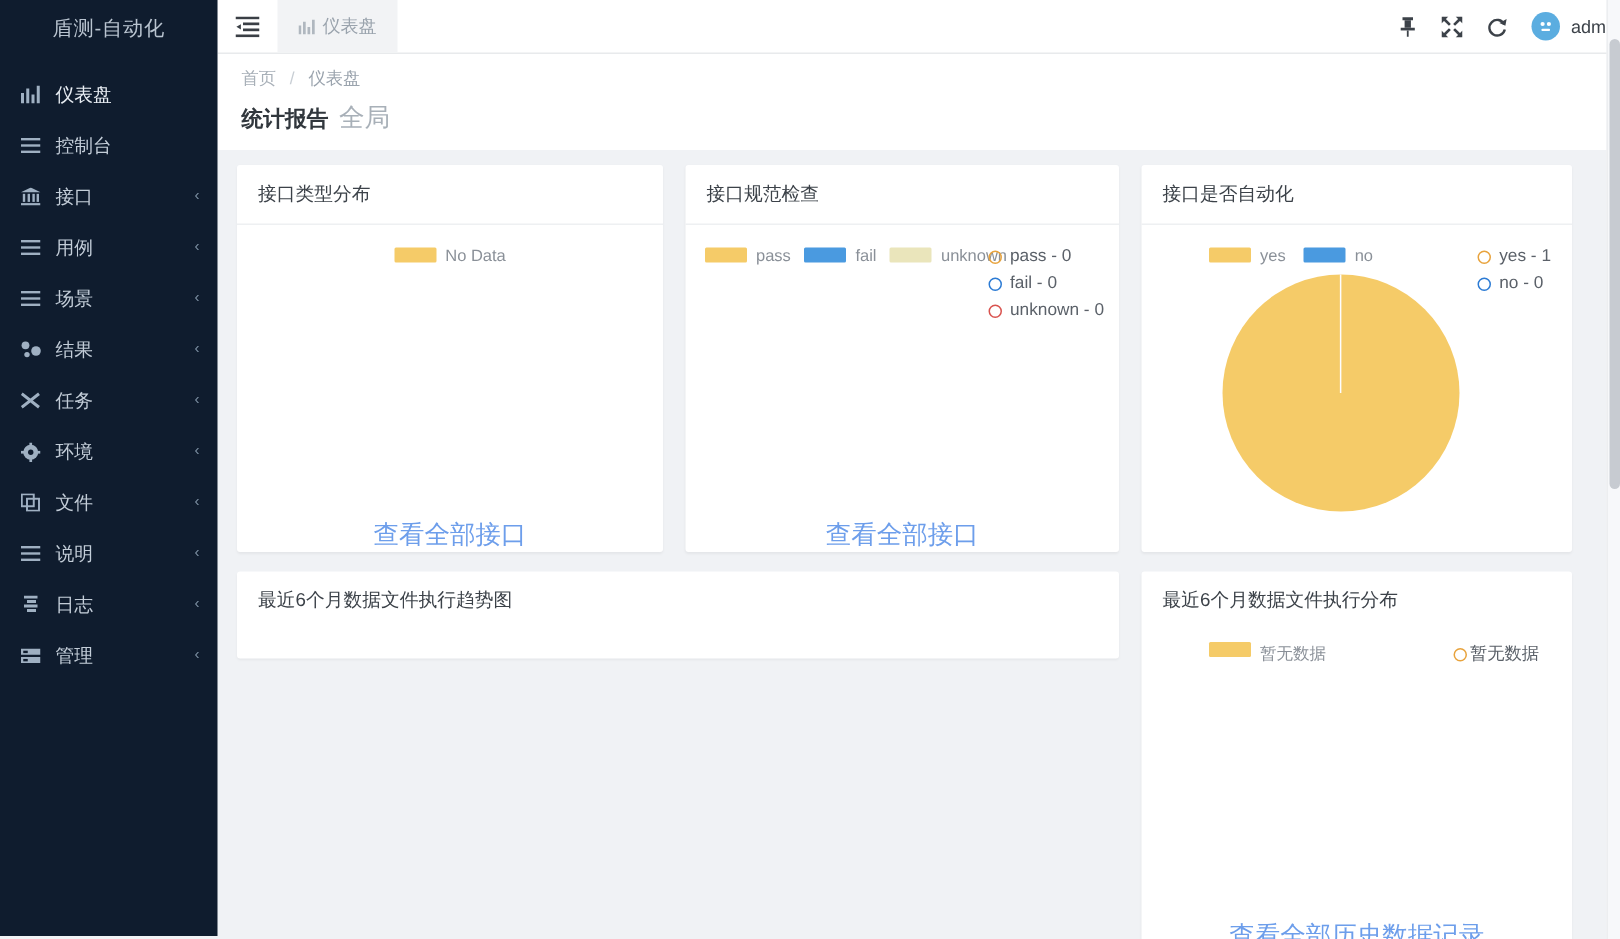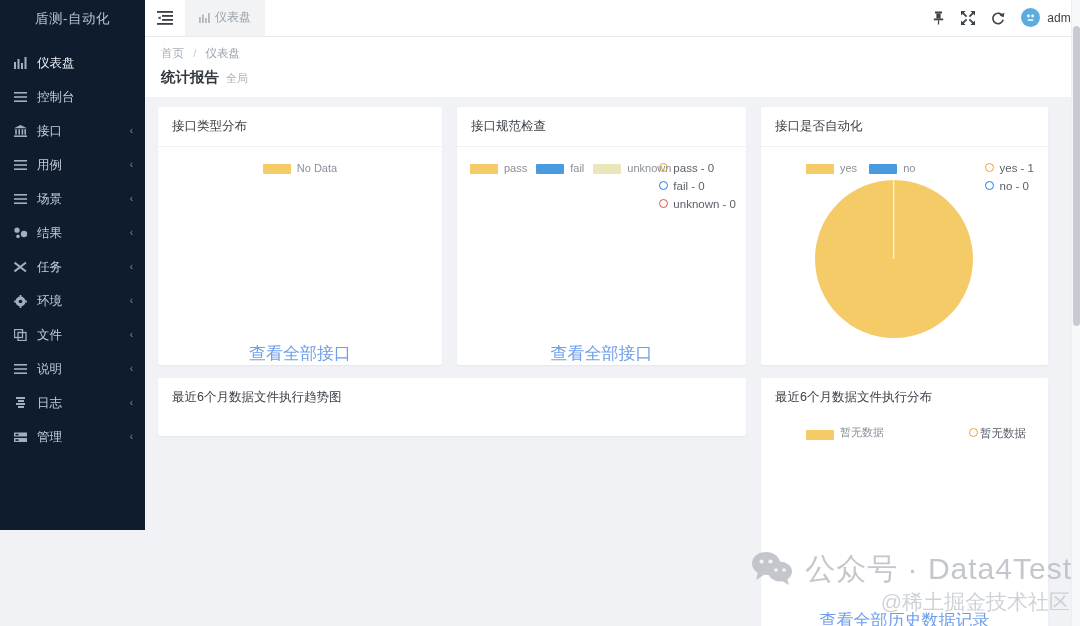--- a/index.html
+++ b/index.html
@@ -6,21 +6,21 @@
   html, body {
     width: 1080px; height: 626px;
     font-family: "Liberation Sans", "DejaVu Sans", sans-serif;
     background: #f0f2f5;
     overflow: hidden;
   }
   .app { display: flex; width: 1080px; height: 626px; position: relative; }
 
   
   .sidebar {
-    width: 145px; min-width: 145px; height: 530px;
+    width: 145px; min-width: 145px; height: 624px;
     background: #0f1c2e;
     display: flex; flex-direction: column;
     position: relative; z-index: 5;
   }
   .brand {
     height: 38px; display: flex; align-items: center; justify-content: center;
     color: #b9c4d0; font-size: 13.5px; letter-spacing: .5px;
   }
   .nav { display: flex; flex-direction: column; padding-top: 8px; }
   .nav-item {
@@ -71,21 +71,21 @@
   }
   .uname { font-size: 12px; color: #3c4249; }
 
   
   .page-head { background: #ffffff; padding: 9px 16px 10px 16px; }
   .crumb { font-size: 11.5px; color: #a8b0b8; }
   .crumb .sep { margin: 0 6px; color: #c8ced4; }
   .crumb .cur { color: #9aa3ad; }
   .ptitle { margin-top: 7px; display: flex; align-items: baseline; gap: 7px; }
   .ptitle .t1 { font-size: 14.5px; font-weight: bold; color: #31373d; }
-  .ptitle .t2 { font-size: 11px; color: #a8b0b8; }
+  .ptitle .t2 { font-size: 17px; color: #a8b0b8; }
 
   
   .content { flex: 1 1 auto; padding: 10px 13px 0 13px; overflow: hidden; position: relative; }
   .row { display: flex; gap: 15px; margin-bottom: 13px; }
 
   .card {
     background: #ffffff; border-radius: 2px;
     box-shadow: 0 1px 2px rgba(0,0,0,.05);
     display: flex; flex-direction: column; position: relative;
   }
@@ -99,21 +99,21 @@
     height: 30px; display: flex; align-items: flex-end; justify-content: center;
     font-size: 17px;
   }
   .card-foot a, .flink { color: #6d9eeb; text-decoration: none; cursor: pointer; }
 
   
   .legend-row {
     display: flex; align-items: center; justify-content: center;
     gap: 11px; padding-top: 15px;
   }
-  .lg { display: flex; align-items: flex-end; gap: 6px; font-size: 11px; color: #8a9098; }
+  .lg { display: flex; align-items: flex-start; gap: 6px; font-size: 11px; color: #8a9098; }
   .sw { width: 28px; height: 10px; border-radius: 1px; }
 
   .stats {
     position: absolute; font-size: 11.5px; line-height: 18px;
   }
   .stat { display: flex; align-items: center; gap: 5px; }
   .ring { width: 9px; height: 9px; border-radius: 50%; border: 1.5px solid; flex:0 0 auto;}
   .stat span { color: #5b6169; }
 
   
@@ -498,37 +498,19 @@
             </div>
           </div>
           <div class="card-foot">
             <a class="flink">查看全部历史数据记录</a>
           </div>
         </div>
       </div>
 
     </div>
 
-    <div class="watermark">
-      <div class="wm-row">
-        <span class="wm-chat">
-          <svg width="42" height="34" viewBox="0 0 42 34">
-            <ellipse cx="15" cy="12.5" rx="14" ry="11.5" fill="currentColor"></ellipse>
-            <polygon points="7,21 5,29 13,24" fill="currentColor"></polygon>
-            <ellipse cx="29" cy="20.5" rx="12" ry="10" fill="currentColor"></ellipse>
-            <polygon points="36,27 38,34 31,30" fill="currentColor"></polygon>
-            <circle cx="10.5" cy="10.5" r="2.1" fill="#f3f4f6"></circle>
-            <circle cx="19.5" cy="10.5" r="2.1" fill="#f3f4f6"></circle>
-            <circle cx="25" cy="19" r="1.8" fill="#f3f4f6"></circle>
-            <circle cx="33" cy="19" r="1.8" fill="#f3f4f6"></circle>
-          </svg>
-        </span>
-        <span class="wm-text">公众号 · Data4Test</span>
-      </div>
-      <div class="wm-sub">@稀土掘金技术社区</div>
-    </div>
 
     <div class="vscroll">
       <div class="vthumb"></div>
     </div>
 
   </div>
 </div>
 
 </body></html>

